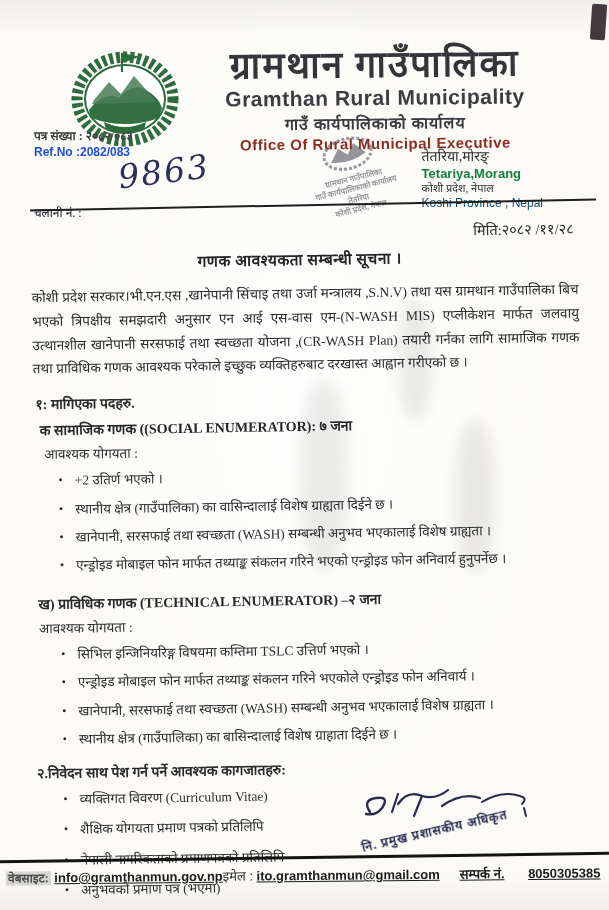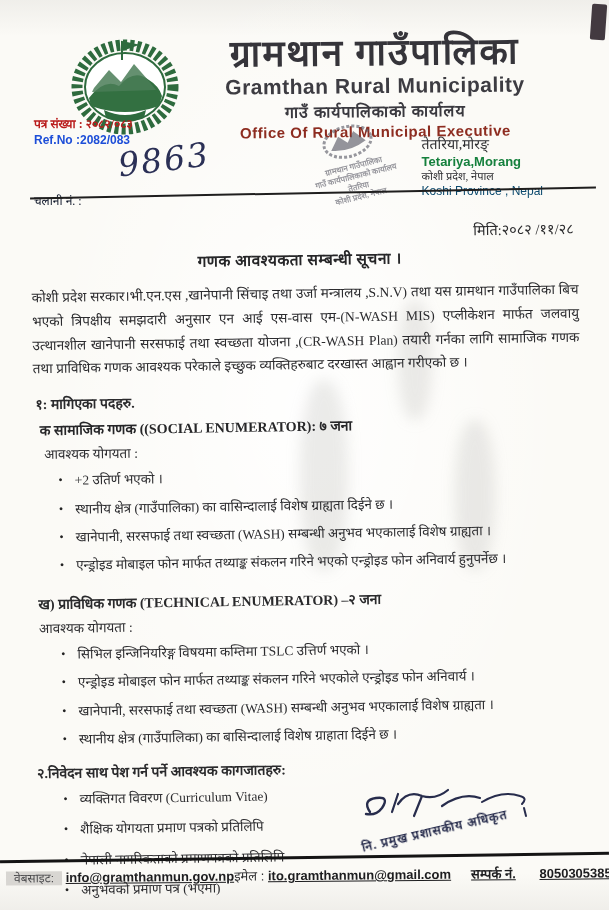--- a/index.html
+++ b/index.html
@@ -11,29 +11,29 @@
   }
   .paper-shade{position:absolute;inset:0;pointer-events:none;
     background:
       radial-gradient(ellipse at 50% 45%, rgba(255,255,255,.9) 0%, rgba(255,255,255,0) 60%),
       linear-gradient(180deg, rgba(205,203,198,.25) 0%, rgba(255,255,255,0) 4%, rgba(255,255,255,0) 96%, rgba(205,203,198,.25) 100%);
   }
   .smudge{position:absolute;filter:blur(7px);background:rgba(150,148,145,.18);border-radius:45%;}
   .corner-mark{position:absolute;top:4px;right:3px;width:15px;height:36px;background:#433a40;transform:rotate(4deg);border-radius:2px;}
 
   
-  .header{position:absolute;top:4px;left:0;width:559px;height:212px;}
+  .header{position:absolute;top:16px;left:0;width:559px;height:212px;}
   .emblem{position:absolute;left:64px;top:26px;width:122px;height:108px;}
   .head-center{position:absolute;left:160px;top:30px;width:430px;text-align:center;transform:rotate(-.6deg);}
   .org-np{font-size:37px;font-weight:bold;color:#35343a;letter-spacing:2px;line-height:1.05;}
   .org-en{font-size:21px;font-weight:bold;color:#3d3c42;font-family:"Liberation Sans","DejaVu Sans",sans-serif;letter-spacing:.5px;margin-top:1px;}
   .office-np{font-size:16px;color:#3a393f;font-weight:bold;margin-top:2px;letter-spacing:1px;}
   .office-en{font-size:15px;font-weight:bold;color:#8d2c20;font-family:"Liberation Sans","DejaVu Sans",sans-serif;letter-spacing:.5px;margin-top:1px;}
   .refblock{position:absolute;left:34px;top:112px;font-size:12px;line-height:1.35;}
-  .letter-no{color:#b91c1c;font-weight:bold;}
+  .letter-no{color:#404040;font-weight:bold;}
   .ref-no{color:#1d4ed8;font-weight:bold;font-family:"Liberation Sans","DejaVu Sans",sans-serif;}
   .dispatch{color:#0f172a;font-weight:normal;margin-top:45px;}
   .handwritten-no{position:absolute;left:118px;top:136px;font-size:33px;color:#2b3056;transform:rotate(-7deg);font-style:italic;font-family:"DejaVu Serif",serif;letter-spacing:2px;}
   .addressblock{position:absolute;right:16px;top:132px;line-height:1.25;}
   .place-np{font-size:14px;color:#2d2d30;}
   .place-en{font-size:13px;font-weight:bold;color:#15803d;font-family:"Liberation Sans","DejaVu Sans",sans-serif;}
   .prov-np{font-size:11px;color:#2d2d30;}
   .prov-en{font-size:12px;font-weight:normal;color:#0c4a6e;font-family:"Liberation Sans","DejaVu Sans",sans-serif;}
   .head-rule{position:absolute;left:30px;top:188px;width:566px;border-top:2.6px solid #1f1e1e;transform:rotate(-1.1deg);}
   .stamp{position:absolute;left:278px;top:120px;width:150px;text-align:center;transform:rotate(-14deg);opacity:.62;}
@@ -51,21 +51,21 @@
   ul.blist{list-style:none;margin:8px 20px 0 60px;padding:0;}
   ul.blist li{display:flex;gap:12px;font-size:13.4px;line-height:1.45;margin-bottom:9px;color:#2b2b2e;}
   ul.blist li .dot{flex:0 0 auto;font-size:12px;line-height:1.6;color:#222;}
   .docs li{margin-bottom:11px !important;}
 
   
   .signature{position:absolute;top:782px;left:352px;width:220px;height:80px;}
   .sig-text{position:absolute;left:8px;top:40px;transform:rotate(-13deg);font-size:12.5px;font-weight:bold;color:#272c4c;white-space:nowrap;letter-spacing:1px;filter:blur(.3px);}
   .bottom-rule{position:absolute;left:0;top:856px;width:609px;border-top:3px solid #141414;transform:rotate(-.8deg);}
   .footer{position:absolute;left:6px;top:866px;width:600px;font-size:13px;white-space:nowrap;font-family:"Liberation Sans","DejaVu Sans",sans-serif;transform:rotate(-.5deg);}
-  .f-label{background:#d8d6d2;color:#4a4a4c;font-weight:normal;padding:0 8px;font-size:12px;}
+  .f-label{background:#d8d6d2;color:#4a4a4c;font-weight:bold;padding:0 2px;font-size:12px;}
   .f-link{font-weight:bold;text-decoration:underline;color:#1d1d1f;}
   .f-contact{color:#1d1d1f;font-weight:bold;text-decoration:underline;margin-left:20px;}
 </style>
 </head>
 <body>
 
 <div class="paper-shade"></div>
 <div class="corner-mark"></div>
 <div class="smudge" style="left:300px;top:380px;width:48px;height:190px;"></div>
 <div class="smudge" style="left:398px;top:300px;width:34px;height:120px;"></div>

